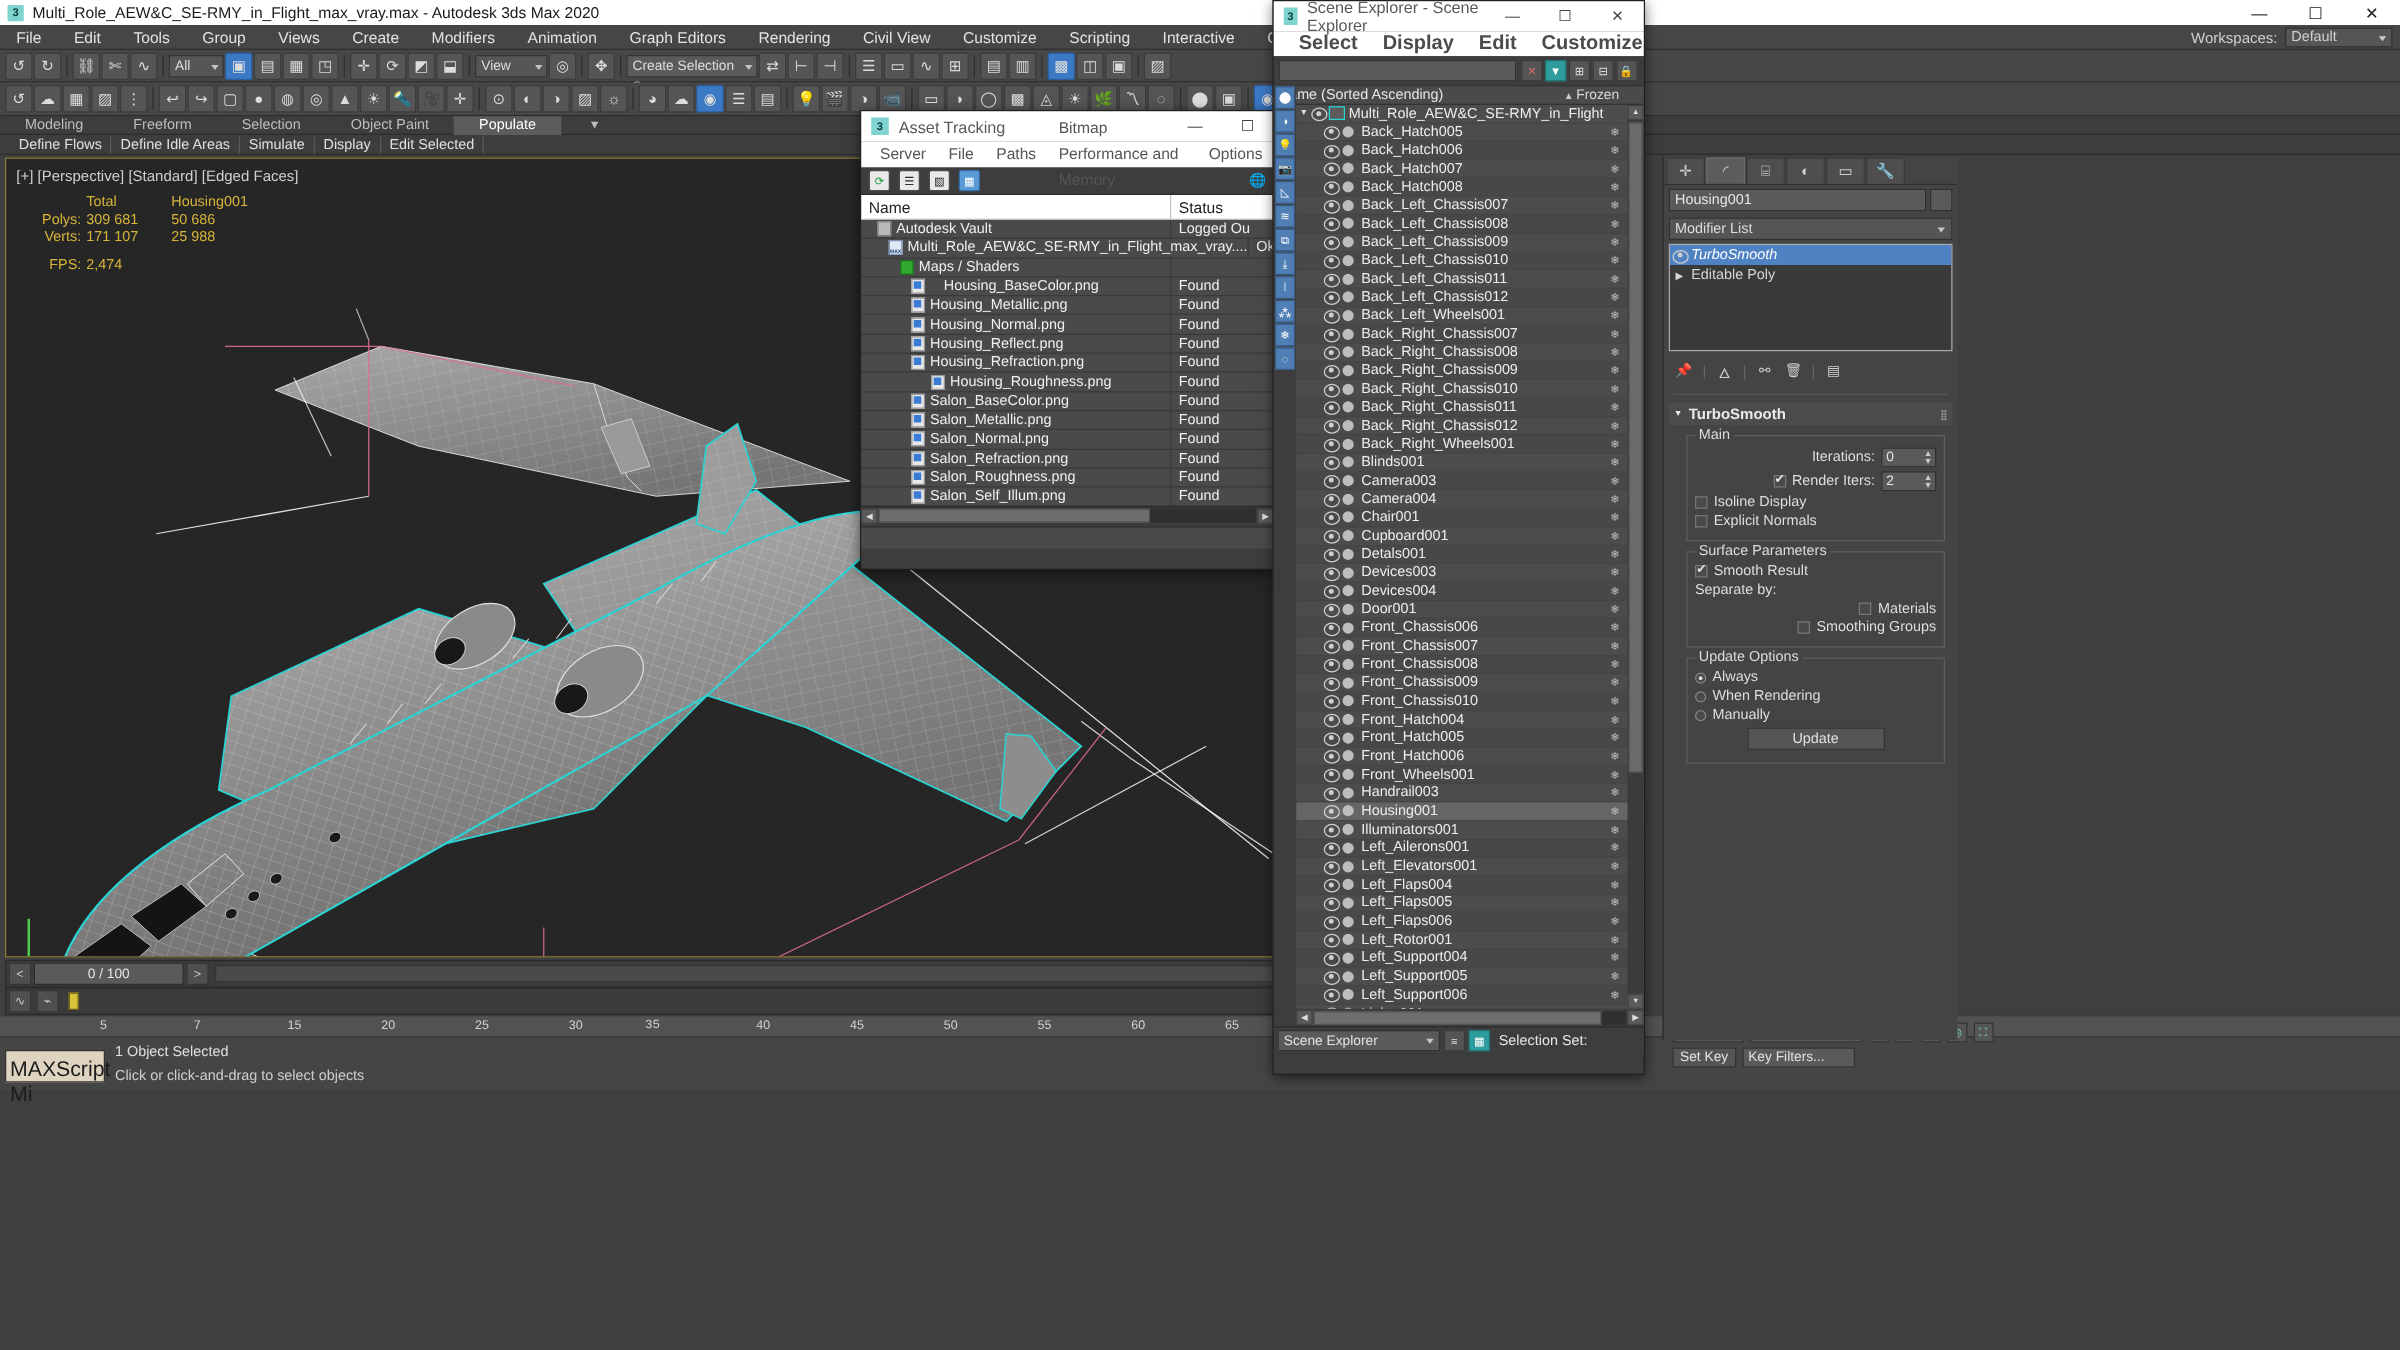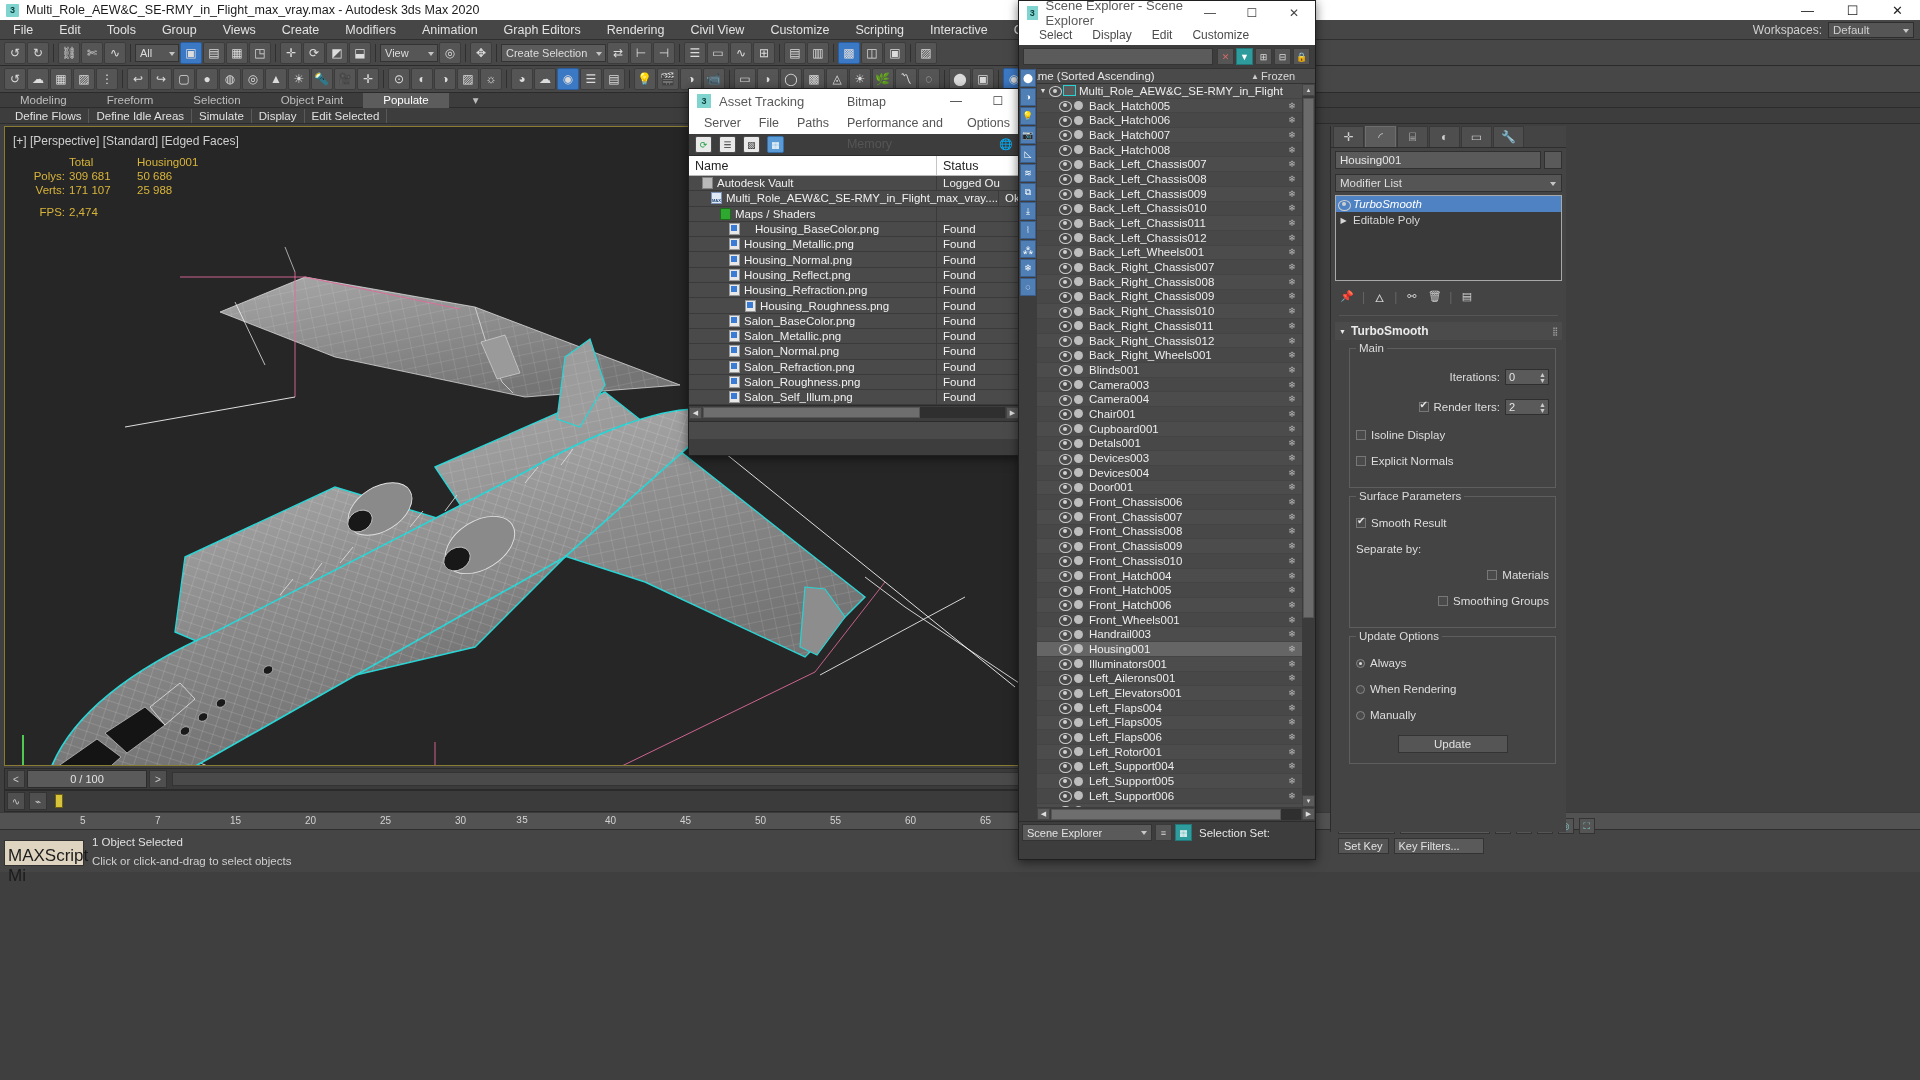--- a/index.html
+++ b/index.html
@@ -107,21 +107,21 @@
     border-right:3px solid transparent;border-top:4px solid #c6c6c6;}
   .stack{margin:3px 4px;height:86px;background:#3a3a3a;border:1px solid #a9a9a9;}
   .stackrow{display:flex;align-items:center;height:16px;font-size:11.5px;padding-left:2px;gap:4px;}
   .stackrow.sel{background:#4f82c2;color:#fff;font-style:italic;}
   .stacktools{display:flex;align-items:center;gap:6px;padding:4px 8px;}
   .stacktools .st{width:17px;height:17px;display:flex;align-items:center;justify-content:center;font-size:11px;color:#cfcfcf;}
   .rollout{margin:4px;}
   .rollhdr{font-size:12px;font-weight:bold;color:#eaeaea;background:#4b4b4b;padding:2px 4px;display:flex;align-items:center;gap:5px;}
   .grp{border:1px solid #5e5e5e;margin:8px 6px 6px 14px;padding:6px 6px 6px 6px;position:relative;}
   .grp>.glbl{position:absolute;left:6px;top:-7px;background:#444;padding:0 3px;font-size:11.5px;color:#dcdcdc;}
-  .frow{display:flex;align-items:center;gap:5px;margin:14px 0;font-size:11.5px;color:#dedede;justify-content:flex-end;}
+  .frow{display:flex;align-items:center;gap:5px;margin:3px 0;font-size:11.5px;color:#dedede;justify-content:flex-end;}
   .frow.l{justify-content:flex-start;}
   .spin{width:44px;height:16px;background:#5a5a5a;border:1px solid #2f2f2f;font-size:11px;color:#e6e6e6;
     line-height:15px;padding-left:3px;position:relative;}
   .spin .ar{position:absolute;right:2px;top:2px;font-size:7px;line-height:6px;color:#cacaca;}
   .chk{width:10px;height:10px;border:1px solid #777;background:#4a4a4a;display:inline-block;position:relative;}
   .chk.on:after{content:"✔";position:absolute;left:0px;top:-4px;font-size:10px;color:#e6e6e6;}
   .rad{width:9px;height:9px;border-radius:50%;border:1px solid #888;background:#4a4a4a;display:inline-block;position:relative;}
   .rad.on:after{content:"";position:absolute;left:2px;top:2px;width:3px;height:3px;border-radius:50%;background:#ddd;}
   .btnw{margin:4px auto;width:110px;height:18px;background:#555;border:1px solid #333;text-align:center;
     line-height:17px;font-size:11.5px;color:#e0e0e0;}
@@ -149,21 +149,21 @@
   .fico{width:11px;height:12px;display:inline-block;position:relative;}
   .hscroll{height:14px;background:#3d3d3d;display:flex;align-items:center;border-top:1px solid #2b2b2b;}
   .hs-track{flex:1;height:11px;background:#2f2f2f;position:relative;margin:0 1px;}
   .hs-thumb{position:absolute;left:0;top:0;height:11px;width:72%;background:#6e6e6e;border:1px solid #555;}
   .hs-arr{width:13px;height:12px;background:#5a5a5a;border:1px solid #444;display:flex;align-items:center;
       justify-content:center;font-size:7px;color:#ddd;}
 
   
   .se-topbar{height:23px;background:#3d3d3d;display:flex;align-items:center;padding-left:2px;gap:2px;}
   .se-menu{height:20px;background:#fff;display:flex;align-items:center;padding-left:10px;}
-  .se-menu .m{padding:0 10px;font-size:12px;color:#4b4b4b;line-height:20px;}
+  .se-menu .m{padding:0 10px;font-size:16px;color:#4b4b4b;line-height:20px;font-weight:bold;}
   .se-find{flex:1;height:17px;background:#5b5b5b;border:1px solid #343434;margin:0 2px;}
   .se-tbtn{width:17px;height:17px;background:#555;border:1px solid #3a3a3a;display:flex;
      align-items:center;justify-content:center;font-size:9px;color:#dcdcdc;}
   .se-tbtn.on{background:#2e9c9c;border-color:#227878;color:#fff;}
   .se-colhdr{height:16px;background:#4a4a4a;display:flex;align-items:center;font-size:11.5px;color:#e6e6e6;
      border-bottom:1px solid #333;border-top:1px solid #333;}
   .se-rowwrap{position:relative;background:#4c4c4c;overflow:hidden;}
   .se-row{height:14.7px;display:flex;align-items:center;font-size:11.5px;color:#ededed;
      border-bottom:1px solid #444;}
   .se-row:nth-child(even){background:#484848;}

